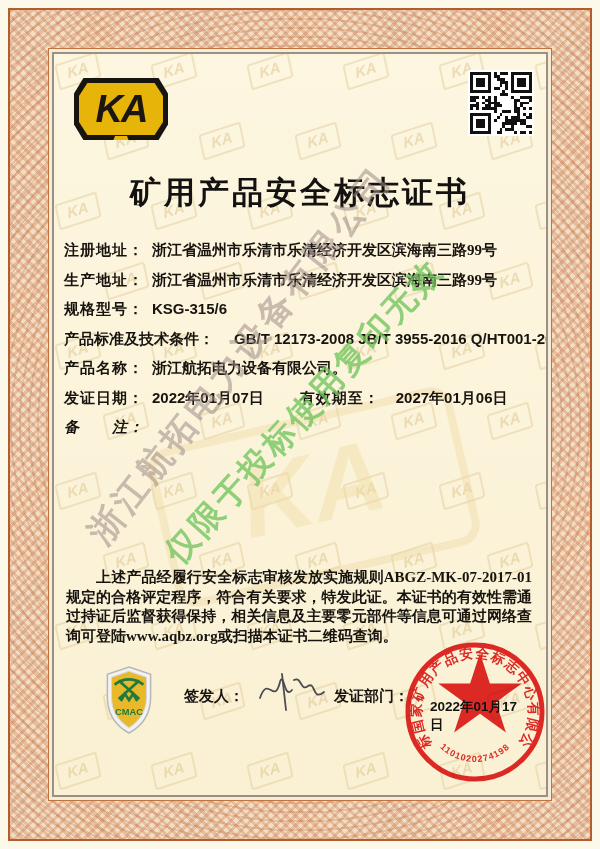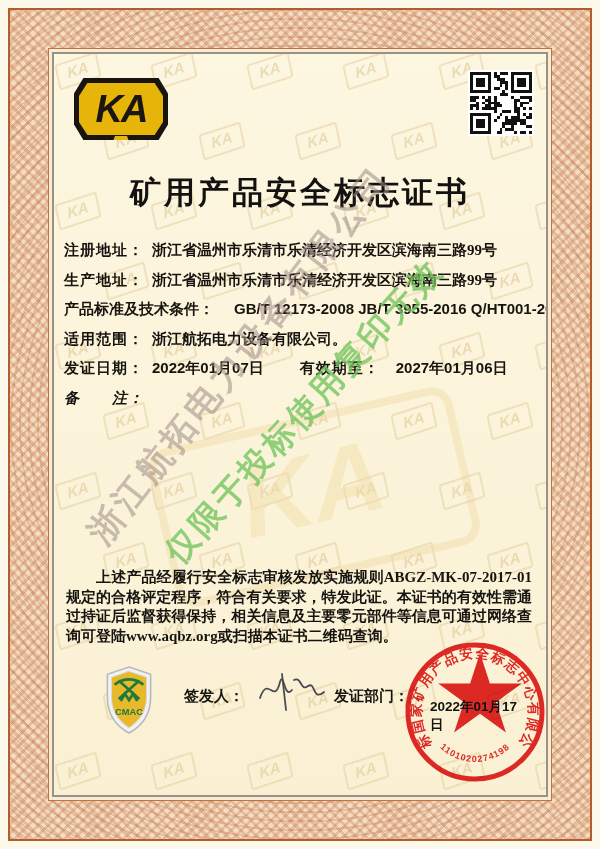--- a/index.html
+++ b/index.html
@@ -281,22 +281,23 @@
             <rect x="2" y="16" width="3" height="3"></rect>
           </g>
         </svg>
       </div>
 
     <div class="title">矿用产品安全标志证书</div>
 
     <div class="fields">
       <div class="frow"><span class="flabel">注册地址：</span><span class="fvalue">浙江省温州市乐清市乐清经济开发区滨海南三路99号</span></div>
       <div class="frow"><span class="flabel">生产地址：</span><span class="fvalue">浙江省温州市乐清市乐清经济开发区滨海南三路99号</span></div>
+      <div class="frow"><span class="flabel">规格型号：</span><span class="fvalue num">KSG-315/6</span></div>
       <div class="frow"><span class="flabel wide">产品标准及技术条件：</span><span class="fvalue num">GB/T 12173-2008 JB/T 3955-2016 Q/HT001-2021</span></div>
-      <div class="frow"><span class="flabel">适用范围：</span><span class="fvalue">浙江航拓电力设备有限公司。</span></div>
+      <div class="frow"><span class="flabel">产品名称：</span><span class="fvalue">浙江航拓电力设备有限公司。</span></div>
       <div class="frow">
         <span class="flabel">发证日期：</span><span class="fvalue num">2022年01月07日</span><span class="flabel vlabel">有效期至：</span><span class="fvalue num">2027年01月06日</span>
       </div>
       <div class="frow"><span class="flabel auto">备　　注：</span></div>
     </div>
 
     <div class="statement">上述产品经履行安全标志审核发放实施规则ABGZ-MK-07-2017-01规定的合格评定程序，符合有关要求，特发此证。本证书的有效性需通过持证后监督获得保持，相关信息及主要零元部件等信息可通过网络查询可登陆www.aqbz.org或扫描本证书二维码查询。</div>
 
     <svg class="cmac" viewBox="0 0 48 66">
       <path d="M24,1 L45,8 V30 C45,48 35,59 24,65 C13,59 3,48 3,30 V8 Z" fill="#f2f2f2" stroke="#b8b8b8" stroke-width="1.5"></path>

